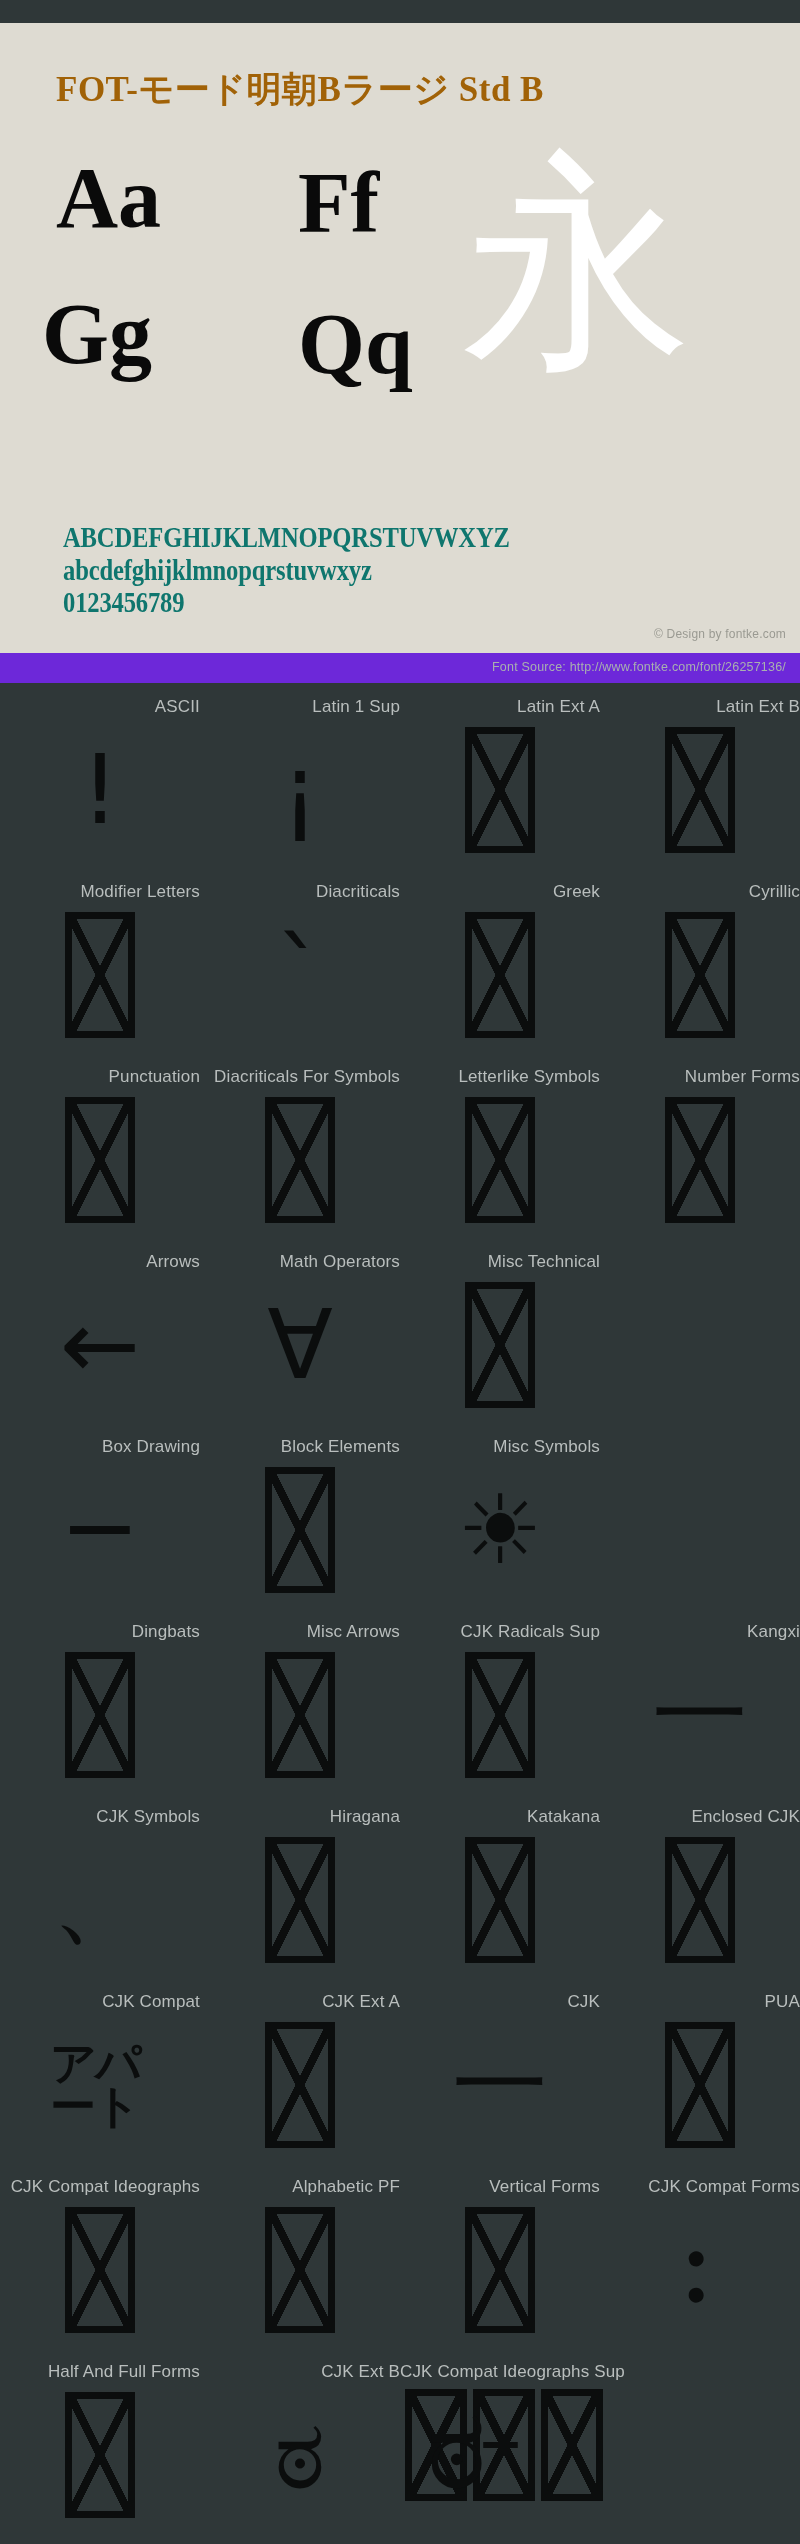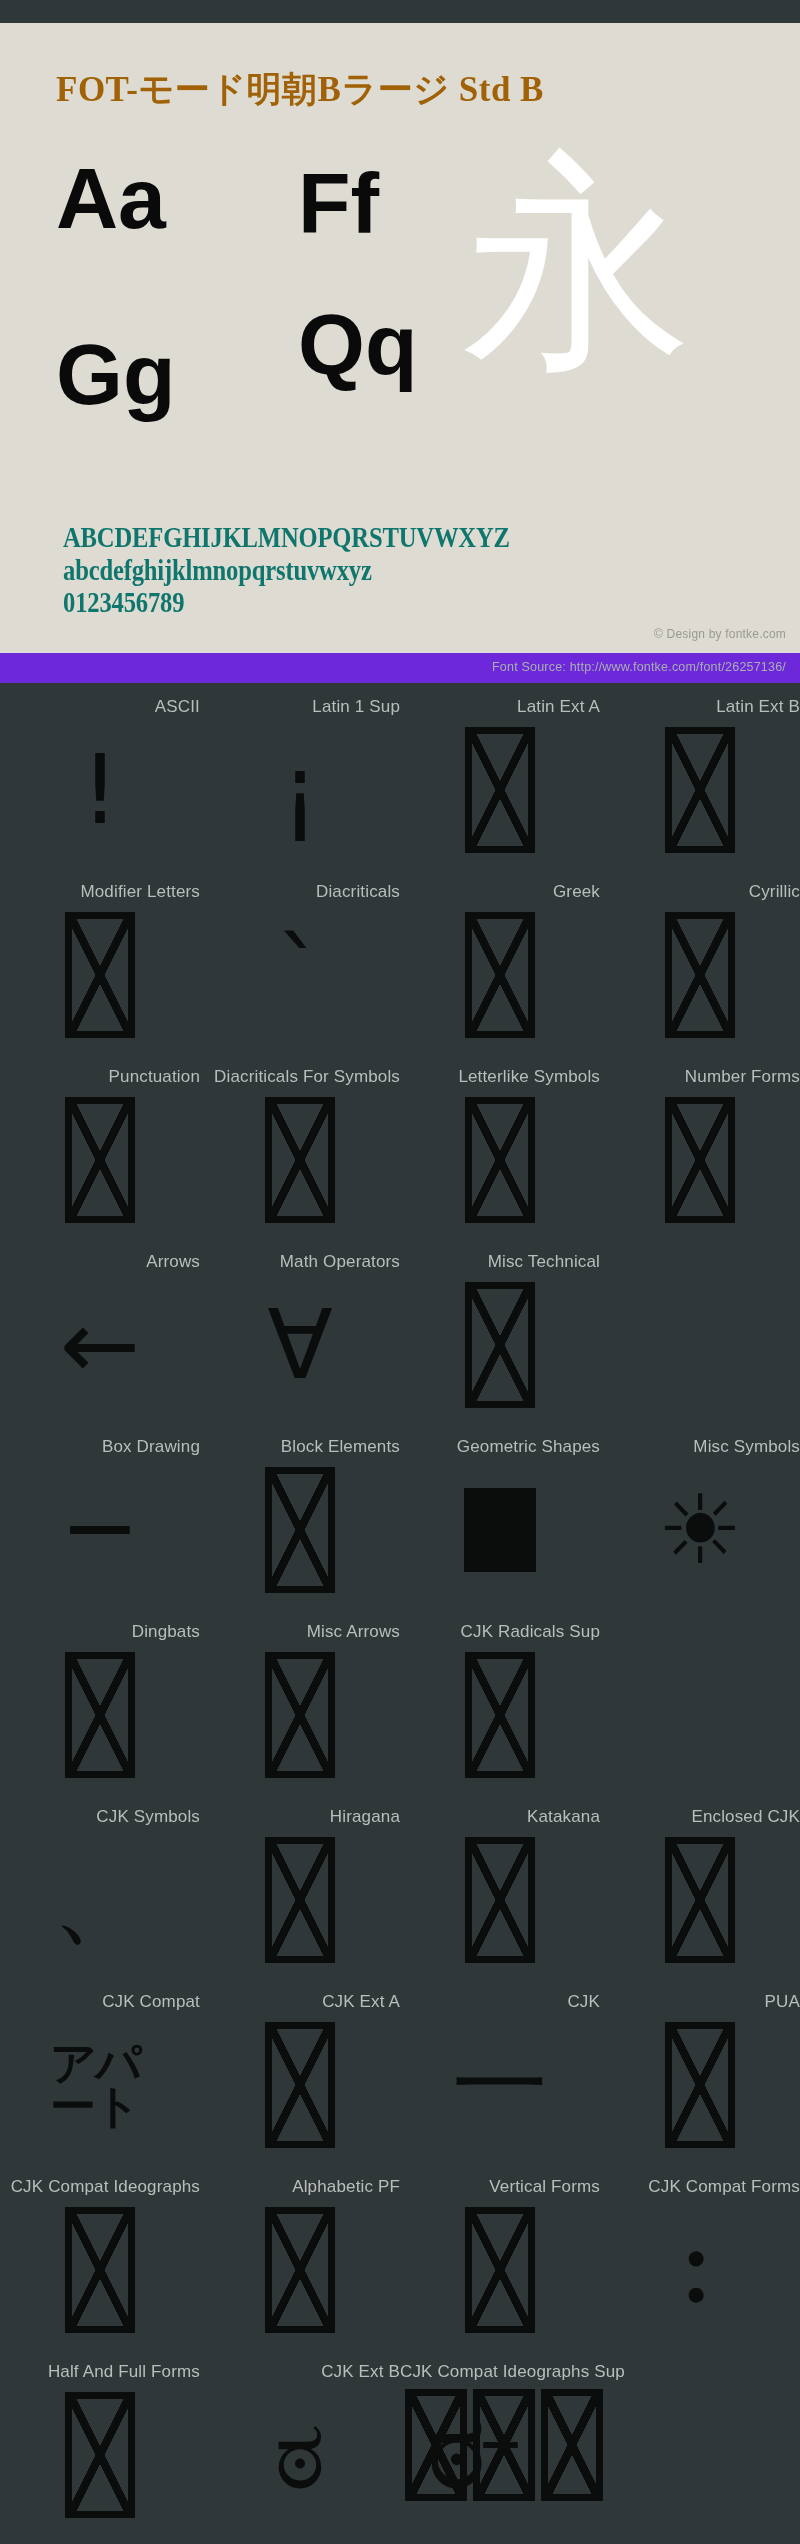--- a/index.html
+++ b/index.html
@@ -37,29 +37,29 @@
     white-space: nowrap;
   }
 
   .glyph-row {
     position: relative;
     height: 290px;
     margin-top: 18px;
   }
   .big-glyph {
     position: absolute;
-    font-family: Liberation Sans, sans-serif;
+    font-family: Liberation Serif, serif;
     font-weight: 700;
     color: #0a0a0a;
     font-size: 86px;
     line-height: 1;
   }
   .g-aa { left: 56px;  top: 22px; }
   .g-ff { left: 298px; top: 18px; margin-top: 9px; }
-  .g-gg { left: 56px;  top: 158px; margin-top: 40px; }
+  .g-gg { left: 42px;  top: 158px; }
   .g-qq { left: 298px; top: 168px; }
   .g-cjk {
     position: absolute;
     left: 462px;
     top: 16px;
     font-size: 230px;
     line-height: 1;
     color: #ffffff;
     font-family: "DejaVu Serif", "Liberation Serif", serif;
     font-weight: 400;
@@ -366,26 +366,20 @@
             <span class="glyph s-boxline">─</span>
           </div>
         </div>
         <div class="block-cell">
           <div class="block-label">Block Elements</div>
           <div class="block-sample">
             <div class="tofu"></div>
           </div>
         </div>
         <div class="block-cell">
-          <div class="block-label">Geometric Shapes</div>
-          <div class="block-sample">
-            <div class="s-square"></div>
-          </div>
-        </div>
-        <div class="block-cell">
           <div class="block-label">Misc Symbols</div>
           <div class="block-sample">
             <span class="glyph s-sun">☀</span>
           </div>
         </div>
       </div>
       <div class="block-row">
         <div class="block-cell">
           <div class="block-label">Dingbats</div>
           <div class="block-sample">
@@ -395,20 +389,26 @@
         <div class="block-cell">
           <div class="block-label">Misc Arrows</div>
           <div class="block-sample">
             <div class="tofu"></div>
           </div>
         </div>
         <div class="block-cell">
           <div class="block-label">CJK Radicals Sup</div>
           <div class="block-sample">
             <div class="tofu"></div>
+          </div>
+        </div>
+        <div class="block-cell">
+          <div class="block-label">Kangxi</div>
+          <div class="block-sample">
+            <span class="glyph s-kangxi">⼀</span>
           </div>
         </div>
       </div>
       <div class="block-row">
         <div class="block-cell">
           <div class="block-label">CJK Symbols</div>
           <div class="block-sample">
             <span class="glyph s-ten">、</span>
           </div>
         </div>

